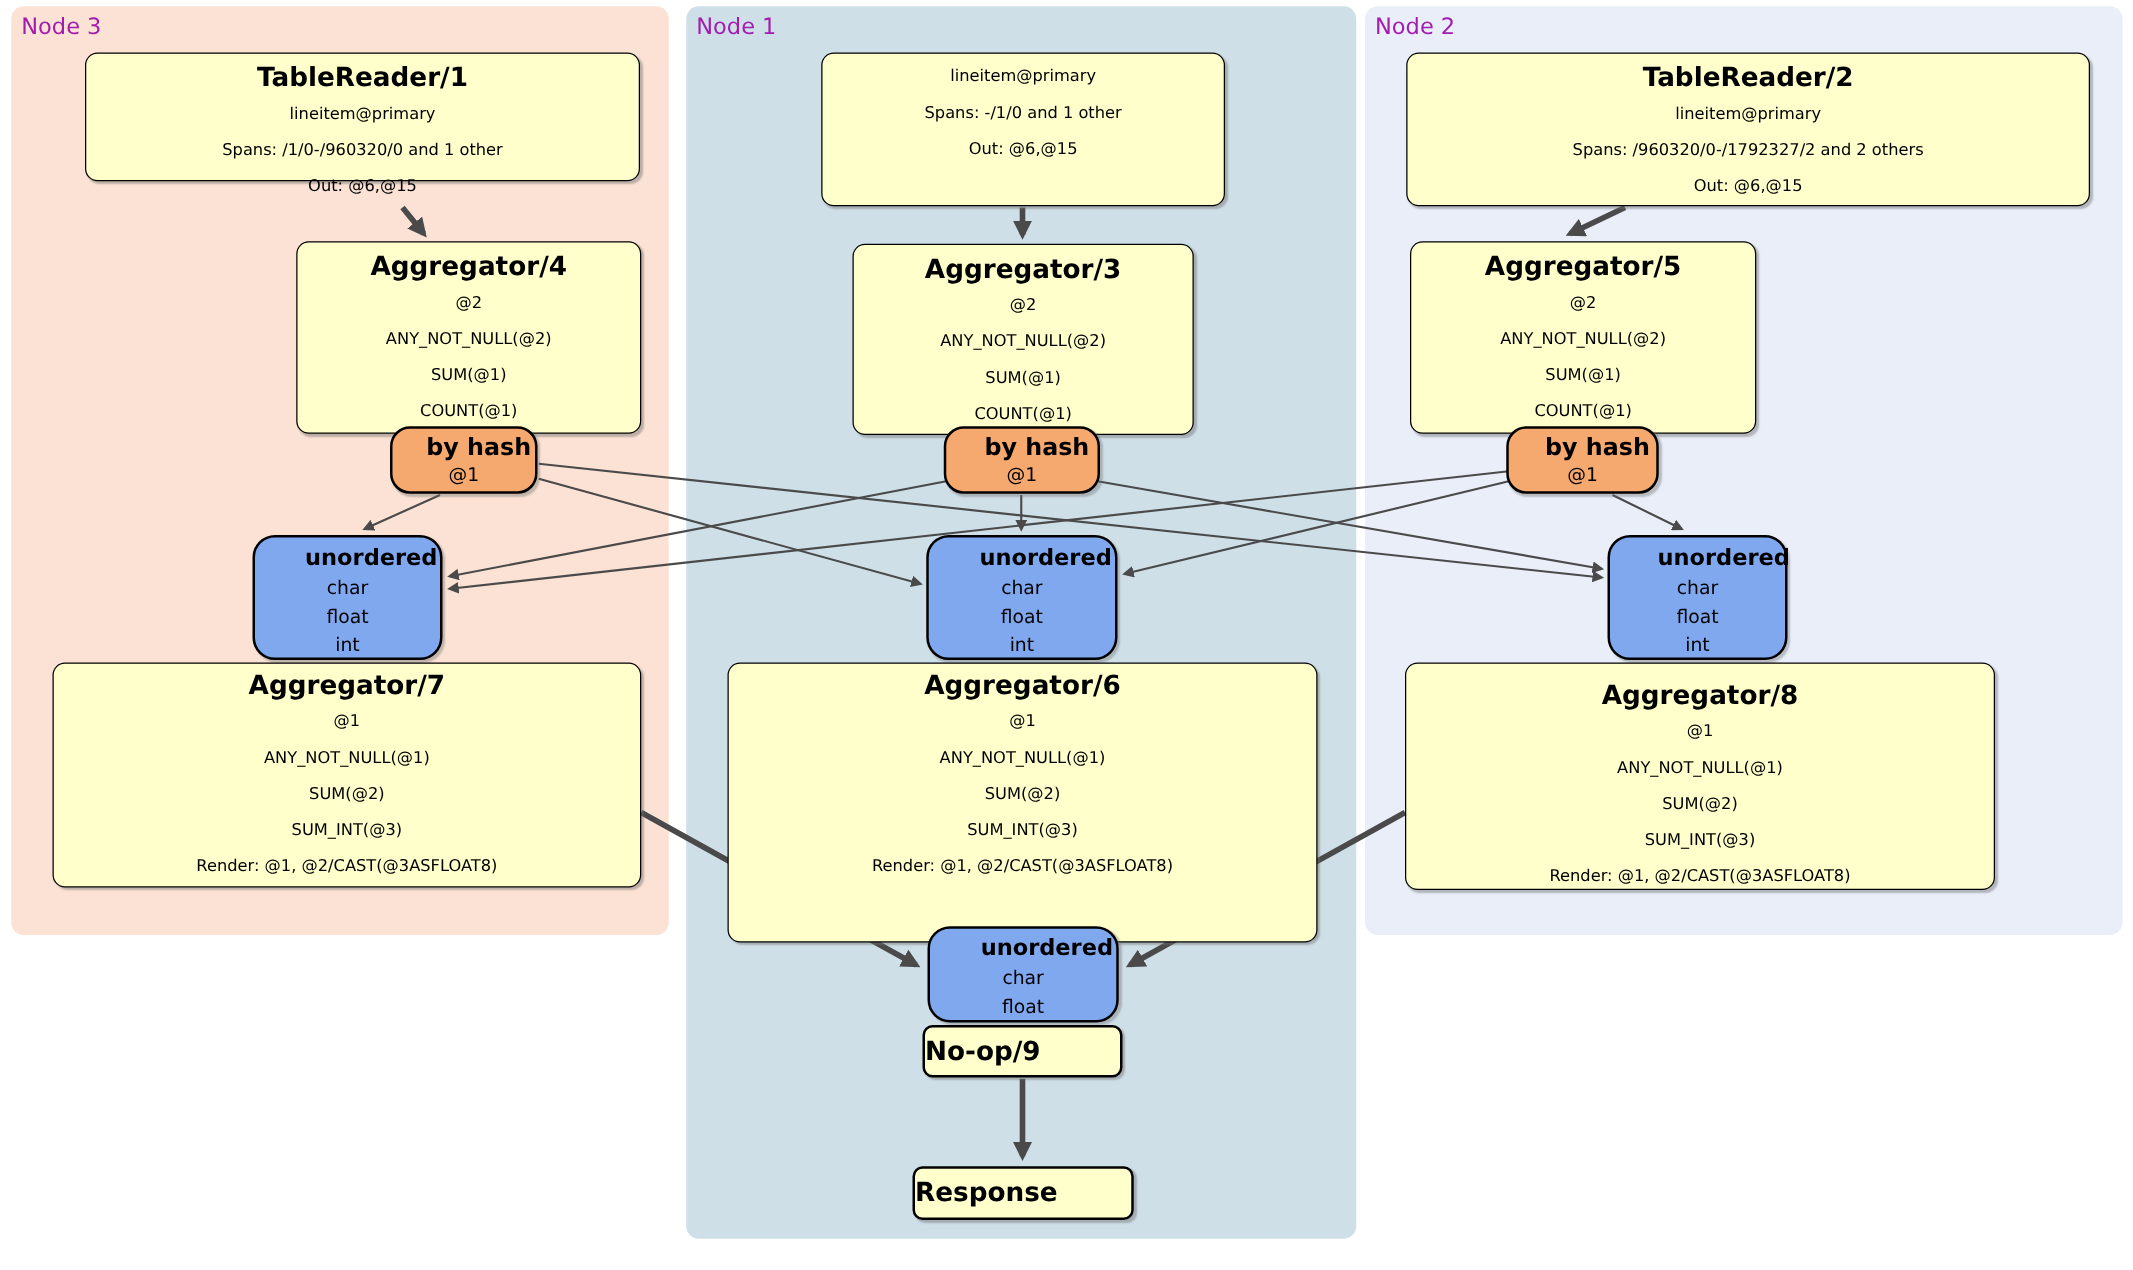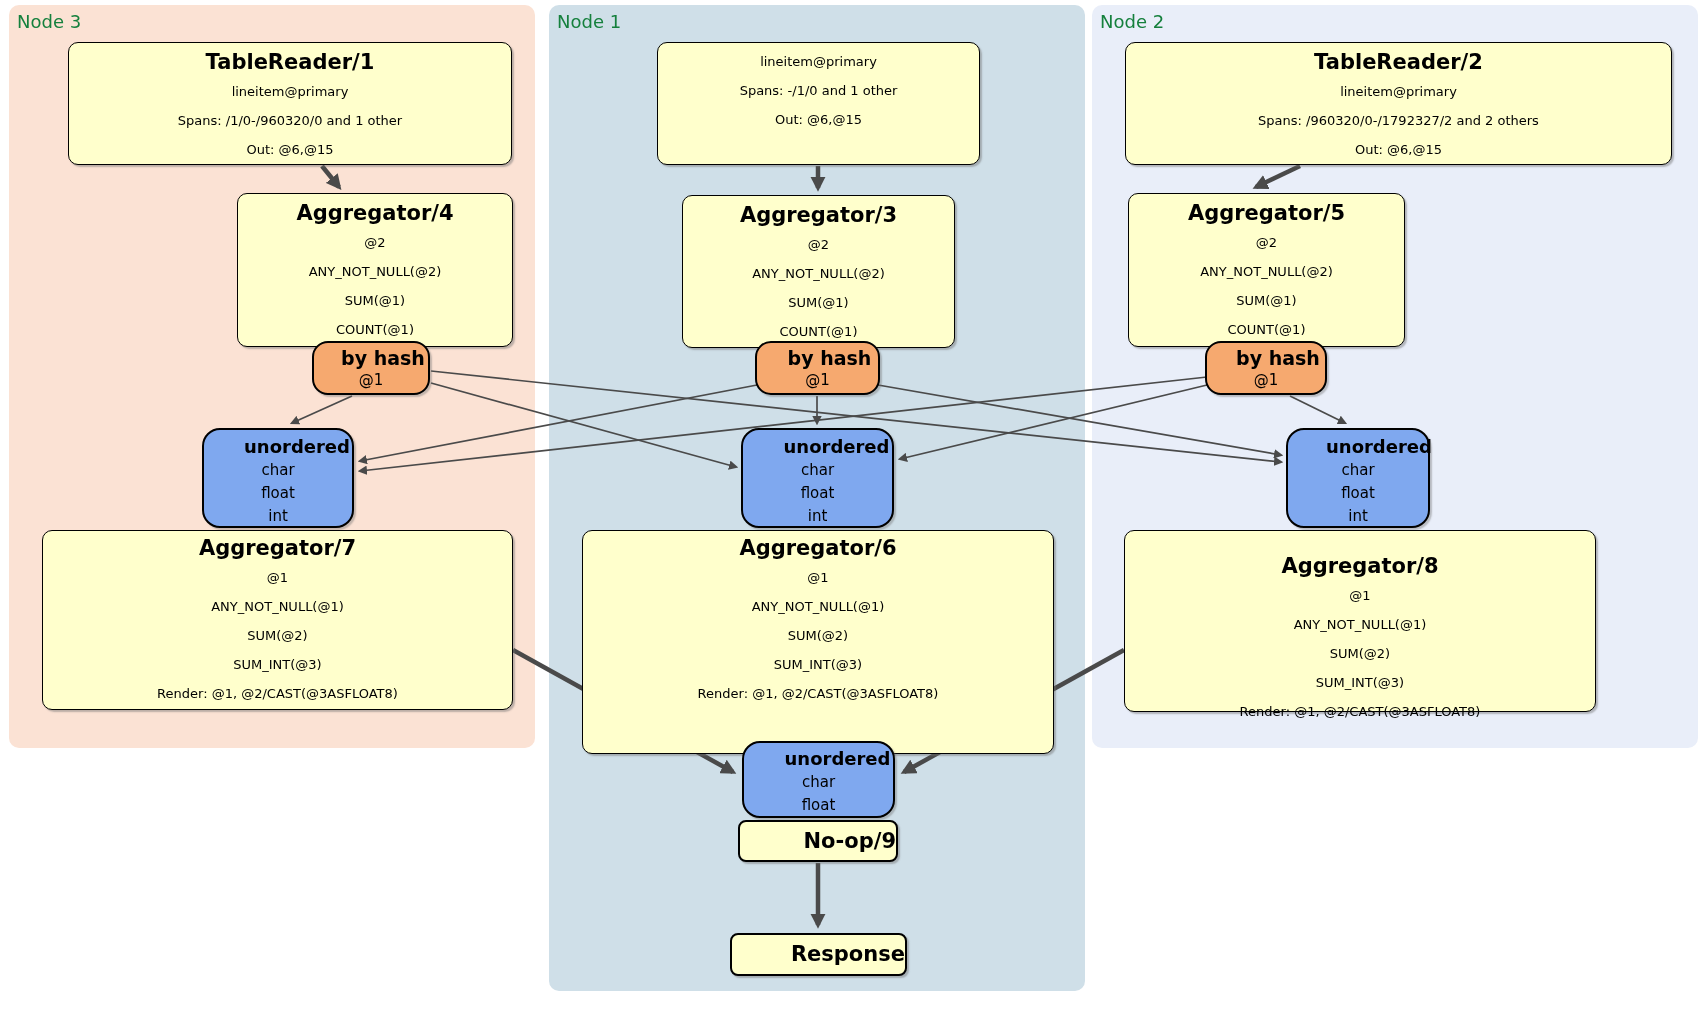--- a/index.html
+++ b/index.html
@@ -1,21 +1,21 @@
 <!DOCTYPE html>
 <html style="--region3: #fbe2d4; --region1: #cfdfe8; --region2: #e9eef9; --box-fill: #ffffcc; --router-fill: #f6a96f; --sync-fill: #7fa8ef;"><head>
 <meta charset="utf-8">
 <style>
   html,body{margin:0;padding:0;background:#ffffff;}
   #canvas{
     position:relative;width:1706px;height:1016px;background:#ffffff;overflow:hidden;
     font-family:"DejaVu Sans","Liberation Sans",sans-serif;color:#000;
   }
   .region{position:absolute;border-radius:10px;z-index:0;}
-  .region-label{position:absolute;left:8px;top:6px;font-size:18px;color:#15803d;}
+  .region-label{position:absolute;left:8px;top:6px;font-size:18px;color:#a21caf;}
   #edges{position:absolute;left:0;top:0;z-index:1;}
   .ybox{
     position:absolute;background:var(--box-fill);border:1.6px solid #000;border-radius:10px;
     text-align:center;z-index:2;box-shadow:2px 2px 1.5px rgba(110,110,110,0.45);
     padding-top:4px;box-sizing:border-box;
   }
   .ytitle{font-size:21px;font-weight:bold;line-height:30px;}
   .yline{font-size:13px;line-height:29px;}
   .router{
     position:absolute;background:var(--router-fill);border:2px solid #000;border-radius:16px;
@@ -26,21 +26,21 @@
   .rsub{font-size:15px;line-height:18px;}
   .sync{
     position:absolute;background:var(--sync-fill);border:2px solid #000;border-radius:18px;
     text-align:center;z-index:2;box-sizing:border-box;padding-top:4px;
     box-shadow:2px 2px 1.5px rgba(110,110,110,0.4);
   }
   .stitle{font-size:18px;font-weight:bold;line-height:25px;margin-left:38px;}
   .sline{font-size:15px;line-height:23px;}
   .smallbox{
     position:absolute;background:var(--box-fill);border:2px solid #000;border-radius:8px;
-    text-align:right;z-index:2;box-sizing:border-box;
+    text-align:left;z-index:2;box-sizing:border-box;
     box-shadow:2px 2px 1.5px rgba(110,110,110,0.45);
   }
   .smallbox .ytitle{line-height:38px;}
 </style>
 </head>
 <body>
 
 <div id="canvas">
 
   <div class="region" style="left:9px;top:5px;width:526px;height:743px;background:var(--region3);">
@@ -77,21 +77,21 @@
       <path d="M431,371 L1281,462" marker-end="url(#ah-small)"></path>
       <path d="M817,396 L817,423" marker-end="url(#ah-small)"></path>
       <path d="M757,385 L360,461" marker-end="url(#ah-small)"></path>
       <path d="M878,385 L1281,455" marker-end="url(#ah-small)"></path>
       <path d="M1290,396 L1345,423" marker-end="url(#ah-small)"></path>
       <path d="M1207,385 L900,459" marker-end="url(#ah-small)"></path>
       <path d="M1207,377 L360,471" marker-end="url(#ah-small)"></path>
     </g>
   </svg>
 
-  <div class="ybox" style="left:68px;top:42px;width:444px;height:123px;">
+  <div class="ybox" style="left:68px;top:42px;width:444px;height:103px;">
     <div class="ytitle">TableReader/1</div>
     <div class="yline">lineitem@primary</div>
     <div class="yline">Spans: /1/0-/960320/0 and 1 other</div>
     <div class="yline">Out: @6,@15</div>
   </div>
   <div class="ybox" style="left:237px;top:193px;width:276px;height:154px;">
     <div class="ytitle">Aggregator/4</div>
     <div class="yline">@2</div>
     <div class="yline">ANY_NOT_NULL(@2)</div>
     <div class="yline">SUM(@1)</div>
@@ -174,21 +174,21 @@
   <div class="router" style="left:1205px;top:341px;width:122px;height:54px;">
     <div class="rtitle">by hash</div>
     <div class="rsub">@1</div>
   </div>
   <div class="sync" style="left:1286px;top:428px;width:144px;height:100px;">
     <div class="stitle">unordered</div>
     <div class="sline">char</div>
     <div class="sline">float</div>
     <div class="sline">int</div>
   </div>
-  <div class="ybox" style="left:1124px;top:530px;width:472px;height:182px;padding-top:20px;">
+  <div class="ybox" style="left:1124px;top:530px;width:472px;height:182px;padding-top:10px;">
     <div class="ytitle">Aggregator/8</div>
     <div class="yline">@1</div>
     <div class="yline">ANY_NOT_NULL(@1)</div>
     <div class="yline">SUM(@2)</div>
     <div class="yline">SUM_INT(@3)</div>
     <div class="yline">Render: @1, @2/CAST(@3ASFLOAT8)</div>
   </div>
 
 </div>
 

